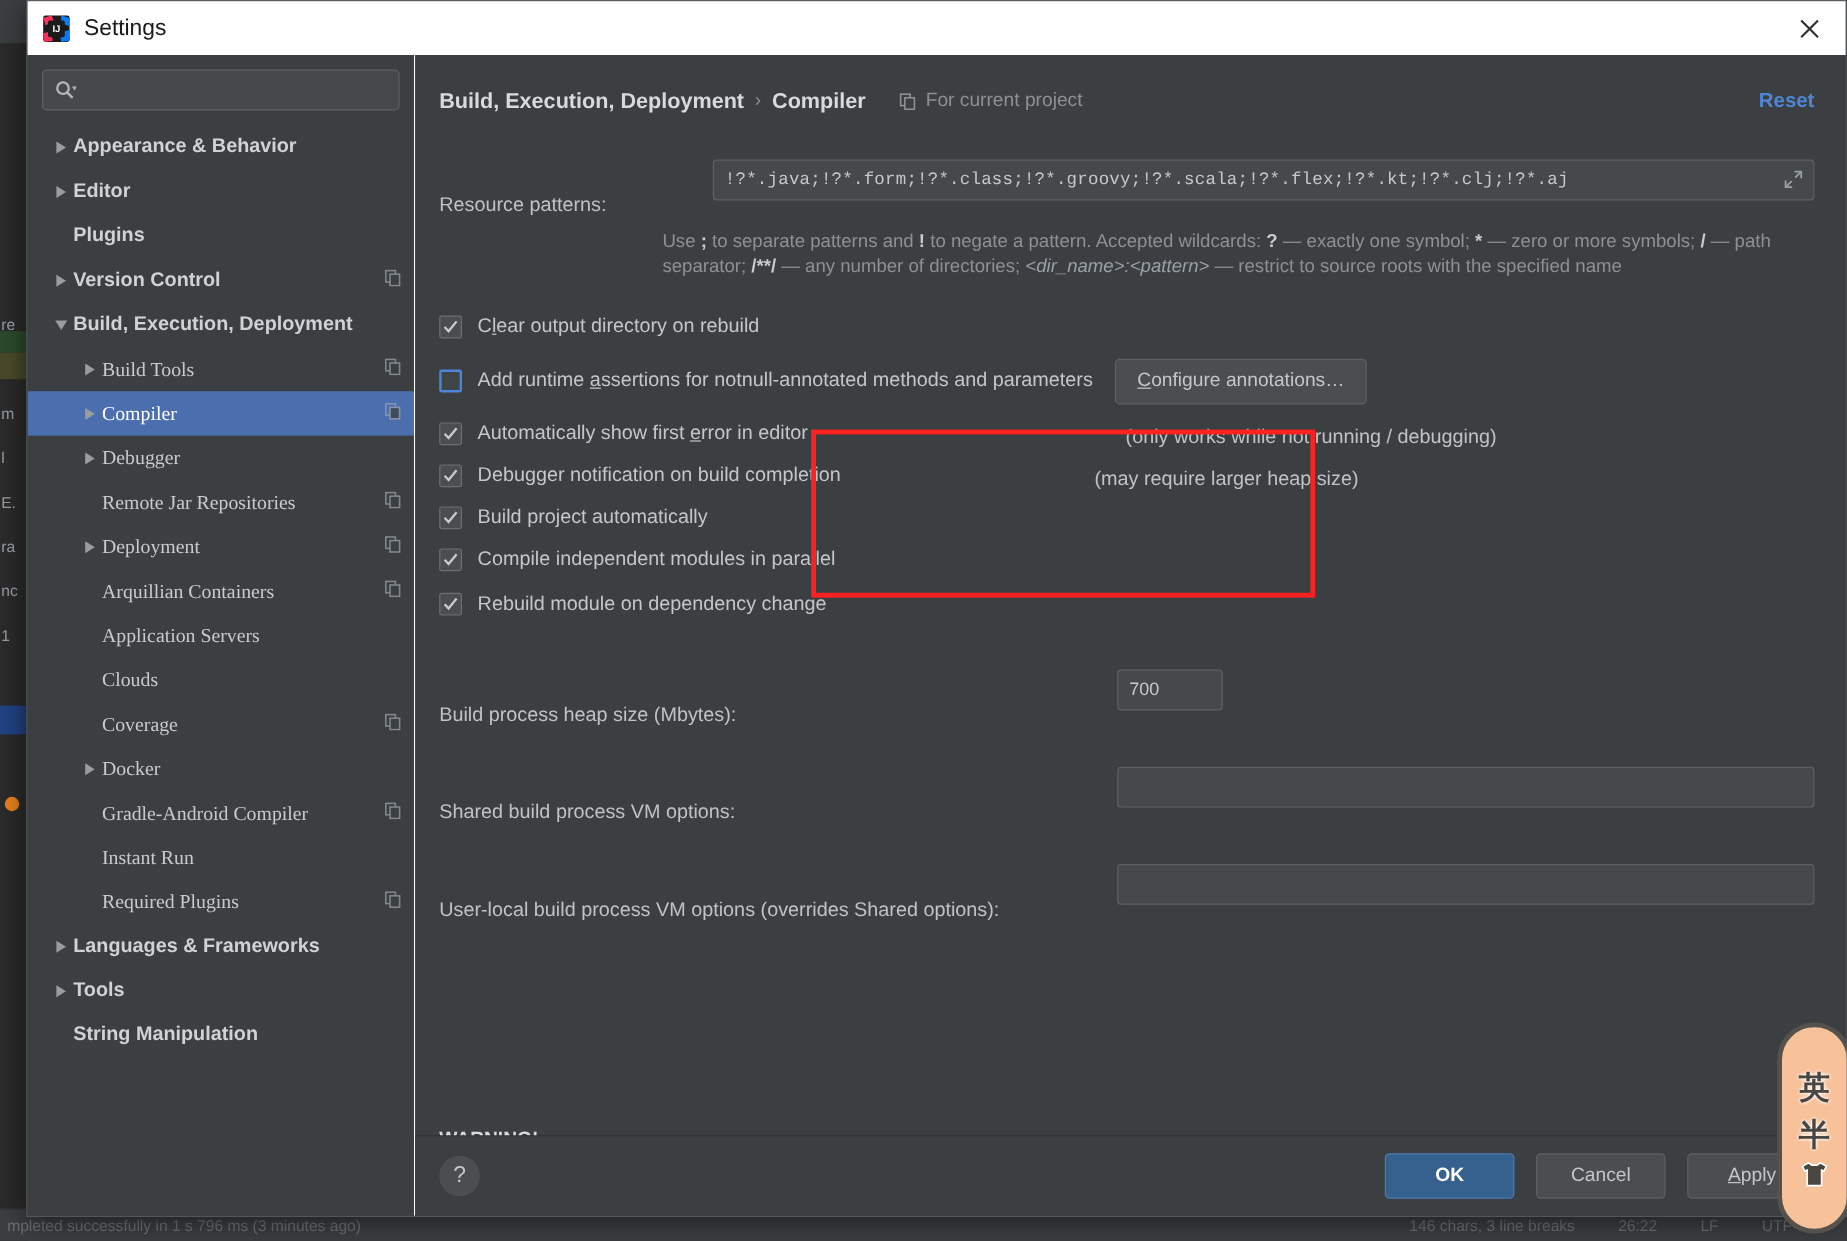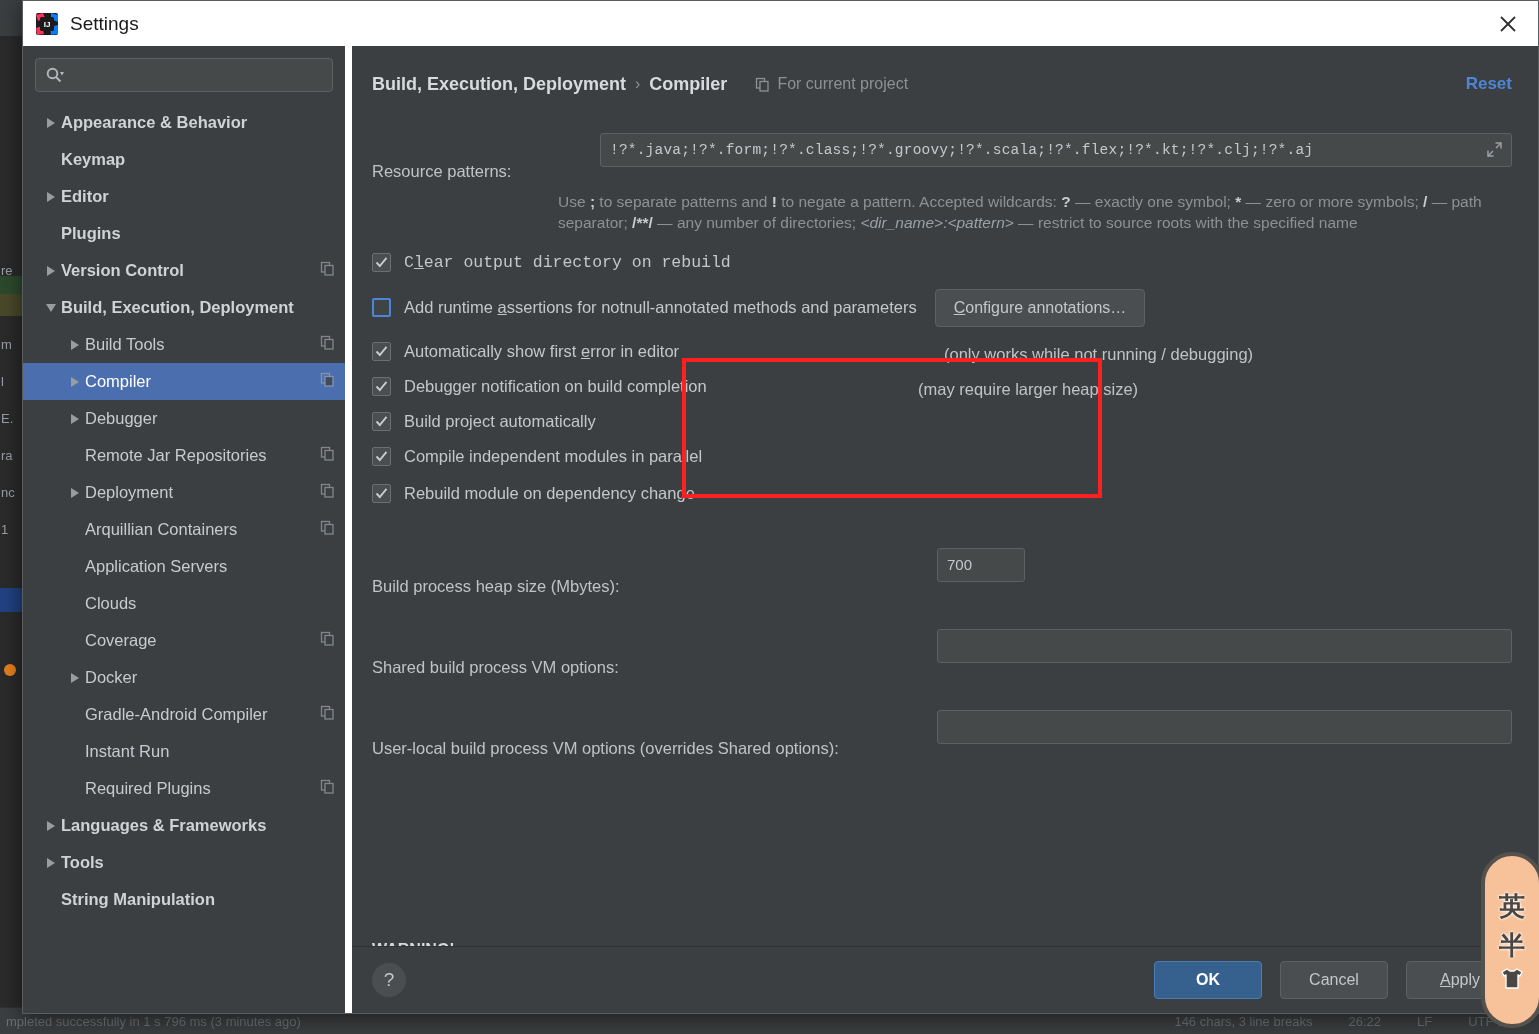--- a/index.html
+++ b/index.html
@@ -35,40 +35,40 @@
   .titlebar{height:45px;background:#ffffff;display:flex;align-items:center;
       padding:0 0 0 12px;flex:0 0 45px;}
   .title-logo{width:24px;height:24px;margin-right:11px;flex:0 0 auto;}
   .title-text{font-size:19px;color:#1a1a1a;font-family:"Liberation Sans",sans-serif;}
   .title-close{margin-left:auto;width:60px;height:45px;display:flex;align-items:center;
       justify-content:center;color:#303030;}
 
   .dialog-body{flex:1 1 auto;display:flex;min-height:0;background:#3c3f41;}
 
   
-  .sidebar{width:322px;flex:0 0 322px;background:#3c3f41;border-right:7px solid #ffffff;
+  .sidebar{width:322px;flex:0 0 322px;background:#3c3f41;border-right:1px solid #ffffff;
       display:flex;flex-direction:column;min-height:0;}
   .search-wrap{padding:12px 12px 10px 12px;}
   .search-box{height:34px;border:1px solid #5e6163;border-radius:4px;background:#45494a;
       display:flex;align-items:center;padding:0 8px;box-sizing:border-box;}
   .search-icon{width:20px;height:20px;display:block;}
   .search-input{flex:1;background:transparent;border:0;outline:none;color:#bbbbbb;
       font-size:14px;font-family:"Liberation Sans",sans-serif;padding-left:5px;}
   .tree{flex:1 1 auto;overflow:hidden;padding-top:2px;}
   .tree-item{height:37px;display:flex;align-items:center;padding-right:10px;box-sizing:border-box;
       white-space:nowrap;}
   .tree-item.selected{background:#4b6eaf;}
   .tree-arrow{width:20px;flex:0 0 20px;display:flex;align-items:center;justify-content:center;}
   .tri{width:0;height:0;}
   .tri.right{border-left:8px solid #9a9da0;border-top:5.5px solid transparent;border-bottom:5.5px solid transparent;}
   .tri.down{border-top:8px solid #9a9da0;border-left:5.5px solid transparent;border-right:5.5px solid transparent;}
   .tree-label{font-size:16.5px;color:#c8cbce;}
   .tree-item.lvl0 .tree-label{font-weight:bold;color:#d0d3d6;}
   .tree-item.lvl0{padding-left:18px;}
-  .tree-item.lvl1{padding-left:42px;}
+  .tree-item.lvl1{padding-left:42px;font-family:Liberation Serif, serif;}
   .tree-item.selected .tree-label{color:#ffffff;}
   .copy-badge{margin-left:auto;opacity:.75;}
 
   
   .content{flex:1 1 auto;display:flex;flex-direction:column;min-width:0;background:#3c3f41;}
   .content-header{display:flex;align-items:center;padding:18px 26px 0 20px;height:40px;flex:0 0 auto;}
   .crumb{font-size:18px;font-weight:bold;color:#d8dbde;}
   .crumb-sep{margin:0 9px;color:#8d9194;font-size:16px;}
   .crumb-scope{margin-left:28px;display:flex;align-items:center;gap:7px;
       font-size:16px;color:#8d9194;font-weight:normal;}
@@ -196,24 +196,20 @@
         </div>
       </div>
       <div class="tree" id="tree-container">
           <div class="tree-item lvl0">
             <span class="tree-arrow">
               <span class="tri right"></span>
             </span>
             <span class="tree-label">Appearance &amp; Behavior</span>
           </div>
           <div class="tree-item lvl0">
-            <span class="tree-arrow"></span>
-            <span class="tree-label">Keymap</span>
-          </div>
-          <div class="tree-item lvl0">
             <span class="tree-arrow">
               <span class="tri right"></span>
             </span>
             <span class="tree-label">Editor</span>
           </div>
           <div class="tree-item lvl0">
             <span class="tree-arrow"></span>
             <span class="tree-label">Plugins</span>
           </div>
           <div class="tree-item lvl0">
@@ -375,21 +371,21 @@
             </svg>
           </div>
         </div>
 
         <div style="padding:10px 0 0 186px;">
           <div class="help-text">
             <span>Use </span><b>;</b><span> to separate patterns and </span><b>!</b><span> to negate a pattern. Accepted wildcards: </span><b>?</b><span> — exactly one symbol; </span><b>*</b><span> — zero or more symbols; </span><b>/</b><span> — path separator; </span><b>/**/</b><span> — any number of directories; </span><i>&lt;dir_name&gt;:&lt;pattern&gt;</i><span> — restrict to source roots with the specified name</span>
           </div>
         </div>
 
-        <div class="cb-row" style="margin-top:12px;font-family:Liberation Mono, monospace;">
+        <div class="cb-row" style="margin-top:22px;">
           <span class="checkbox">
             <svg width="13" height="13" viewBox="0 0 13 13">
               <polyline points="1.5,6.5 4.8,10 11.5,1.8" fill="none" stroke="#c8cbce" stroke-width="1.9"></polyline>
             </svg>
           </span>
           <span class="cb-label"><span>C</span><span class="u">l</span><span>ear output directory on rebuild</span></span>
         </div>
 
         <div class="cb-row" style="margin-top:10px;">
           <span class="checkbox focused"></span>

